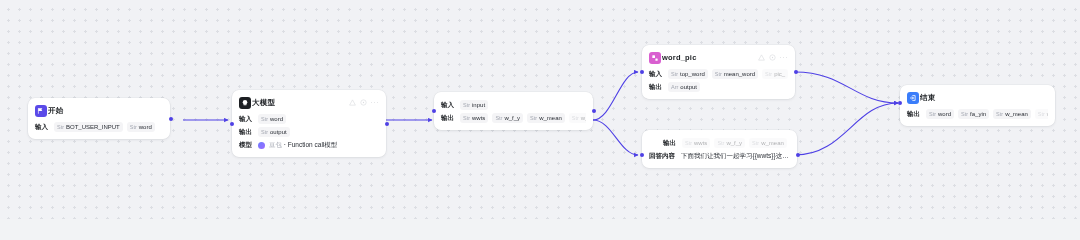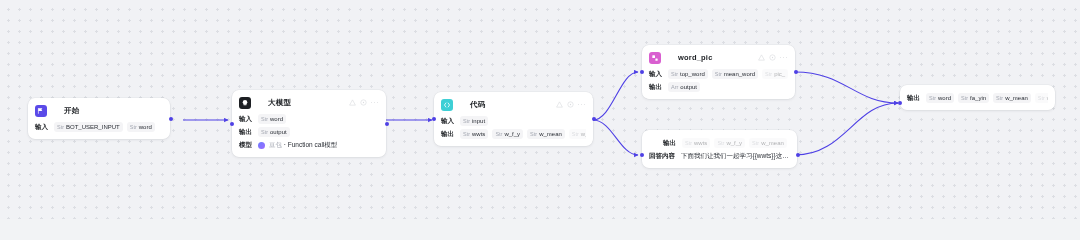--- a/index.html
+++ b/index.html
@@ -34,21 +34,21 @@
     position: absolute;
     background: #ffffff;
     border-radius: 7px;
     box-shadow: 0 1px 3px rgba(28,31,35,0.08), 0 0 0 0.6px rgba(28,31,35,0.05);
     padding: 6px 7px 6px 7px;
   }
 
   .node-head {
     display: flex;
     align-items: center;
-    gap: 17px;
+    gap: 1px;
     height: 13px;
     margin-bottom: 4px;
   }
 
   .node-icon {
     width: 12px;
     height: 12px;
     border-radius: 3px;
     flex: none;
     display: flex;
@@ -256,42 +256,20 @@
       <span class="row-vals">
         <span class="mdl-icon"></span>
         <span class="model-text"><span class="mname">豆包</span> · <span>Function call模型</span></span>
       </span>
     </div>
     <span class="port left"></span>
     <span class="port right"></span>
   </div>
 
   <div class="node" style="left:434px; top:92px; width:159px;">
-    <div class="node-head">
-      <span class="node-icon" style="background:#3ecfd5;">
-        <svg width="8" height="8" viewBox="0 0 12 12">
-            <path d="M4.3 3 2.2 6l2.1 3M7.7 3l2.1 3-2.1 3" fill="none" stroke="#fff" stroke-width="1.2" stroke-linecap="round"></path>
-          </svg>
-      </span>
-      <span class="node-title">代码</span>
-      <span class="head-actions">
-        <span>
-            <svg width="7" height="7" viewBox="0 0 12 12">
-              <path d="M6 1.5 11 10.5H1z" fill="none" stroke="#8a8f99" stroke-width="1.1"></path>
-            </svg>
-          </span>
-        <span>
-            <svg width="7" height="7" viewBox="0 0 12 12">
-              <circle cx="6" cy="6" r="4.6" fill="none" stroke="#8a8f99" stroke-width="1.1"></circle>
-              <circle cx="6" cy="6" r="1.1" fill="#8a8f99"></circle>
-            </svg>
-          </span>
-        <span class="dots-glyph">···</span>
-      </span>
-    </div>
     <div class="row">
       <span class="row-label">输入</span>
       <span class="row-vals">
         <span class="tag">
           <span class="typ">Str</span>
           <span>input</span>
         </span>
       </span>
     </div>
     <div class="row">
@@ -396,20 +374,29 @@
     </div>
     <div class="row">
       <span class="row-label">回答内容</span>
       <span class="answer-text">下面我们让我们一起学习{{wwts}}这…</span>
     </div>
     <span class="port left" style="top:25px;"></span>
     <span class="port right" style="top:25px;"></span>
   </div>
 
   <div class="node" style="left:900px; top:85px; width:155px;">
+    <div class="node-head">
+      <span class="node-icon" style="background:#3a7dfa;">
+        <svg width="8" height="8" viewBox="0 0 12 12">
+            <path d="M5 2.4h4.2v7.2H5" fill="none" stroke="#fff" stroke-width="1.2"></path>
+            <path d="M2.2 6h4.4M4.8 4.2 6.6 6 4.8 7.8" fill="none" stroke="#fff" stroke-width="1.2" stroke-linecap="round"></path>
+          </svg>
+      </span>
+      <span class="node-title">结束</span>
+    </div>
     <div class="row">
       <span class="row-label">输出</span>
       <span class="row-vals">
         <span class="tag">
           <span class="typ">Str</span>
           <span>word</span>
         </span>
         <span class="tag">
           <span class="typ">Str</span>
           <span>fa_yin</span>

